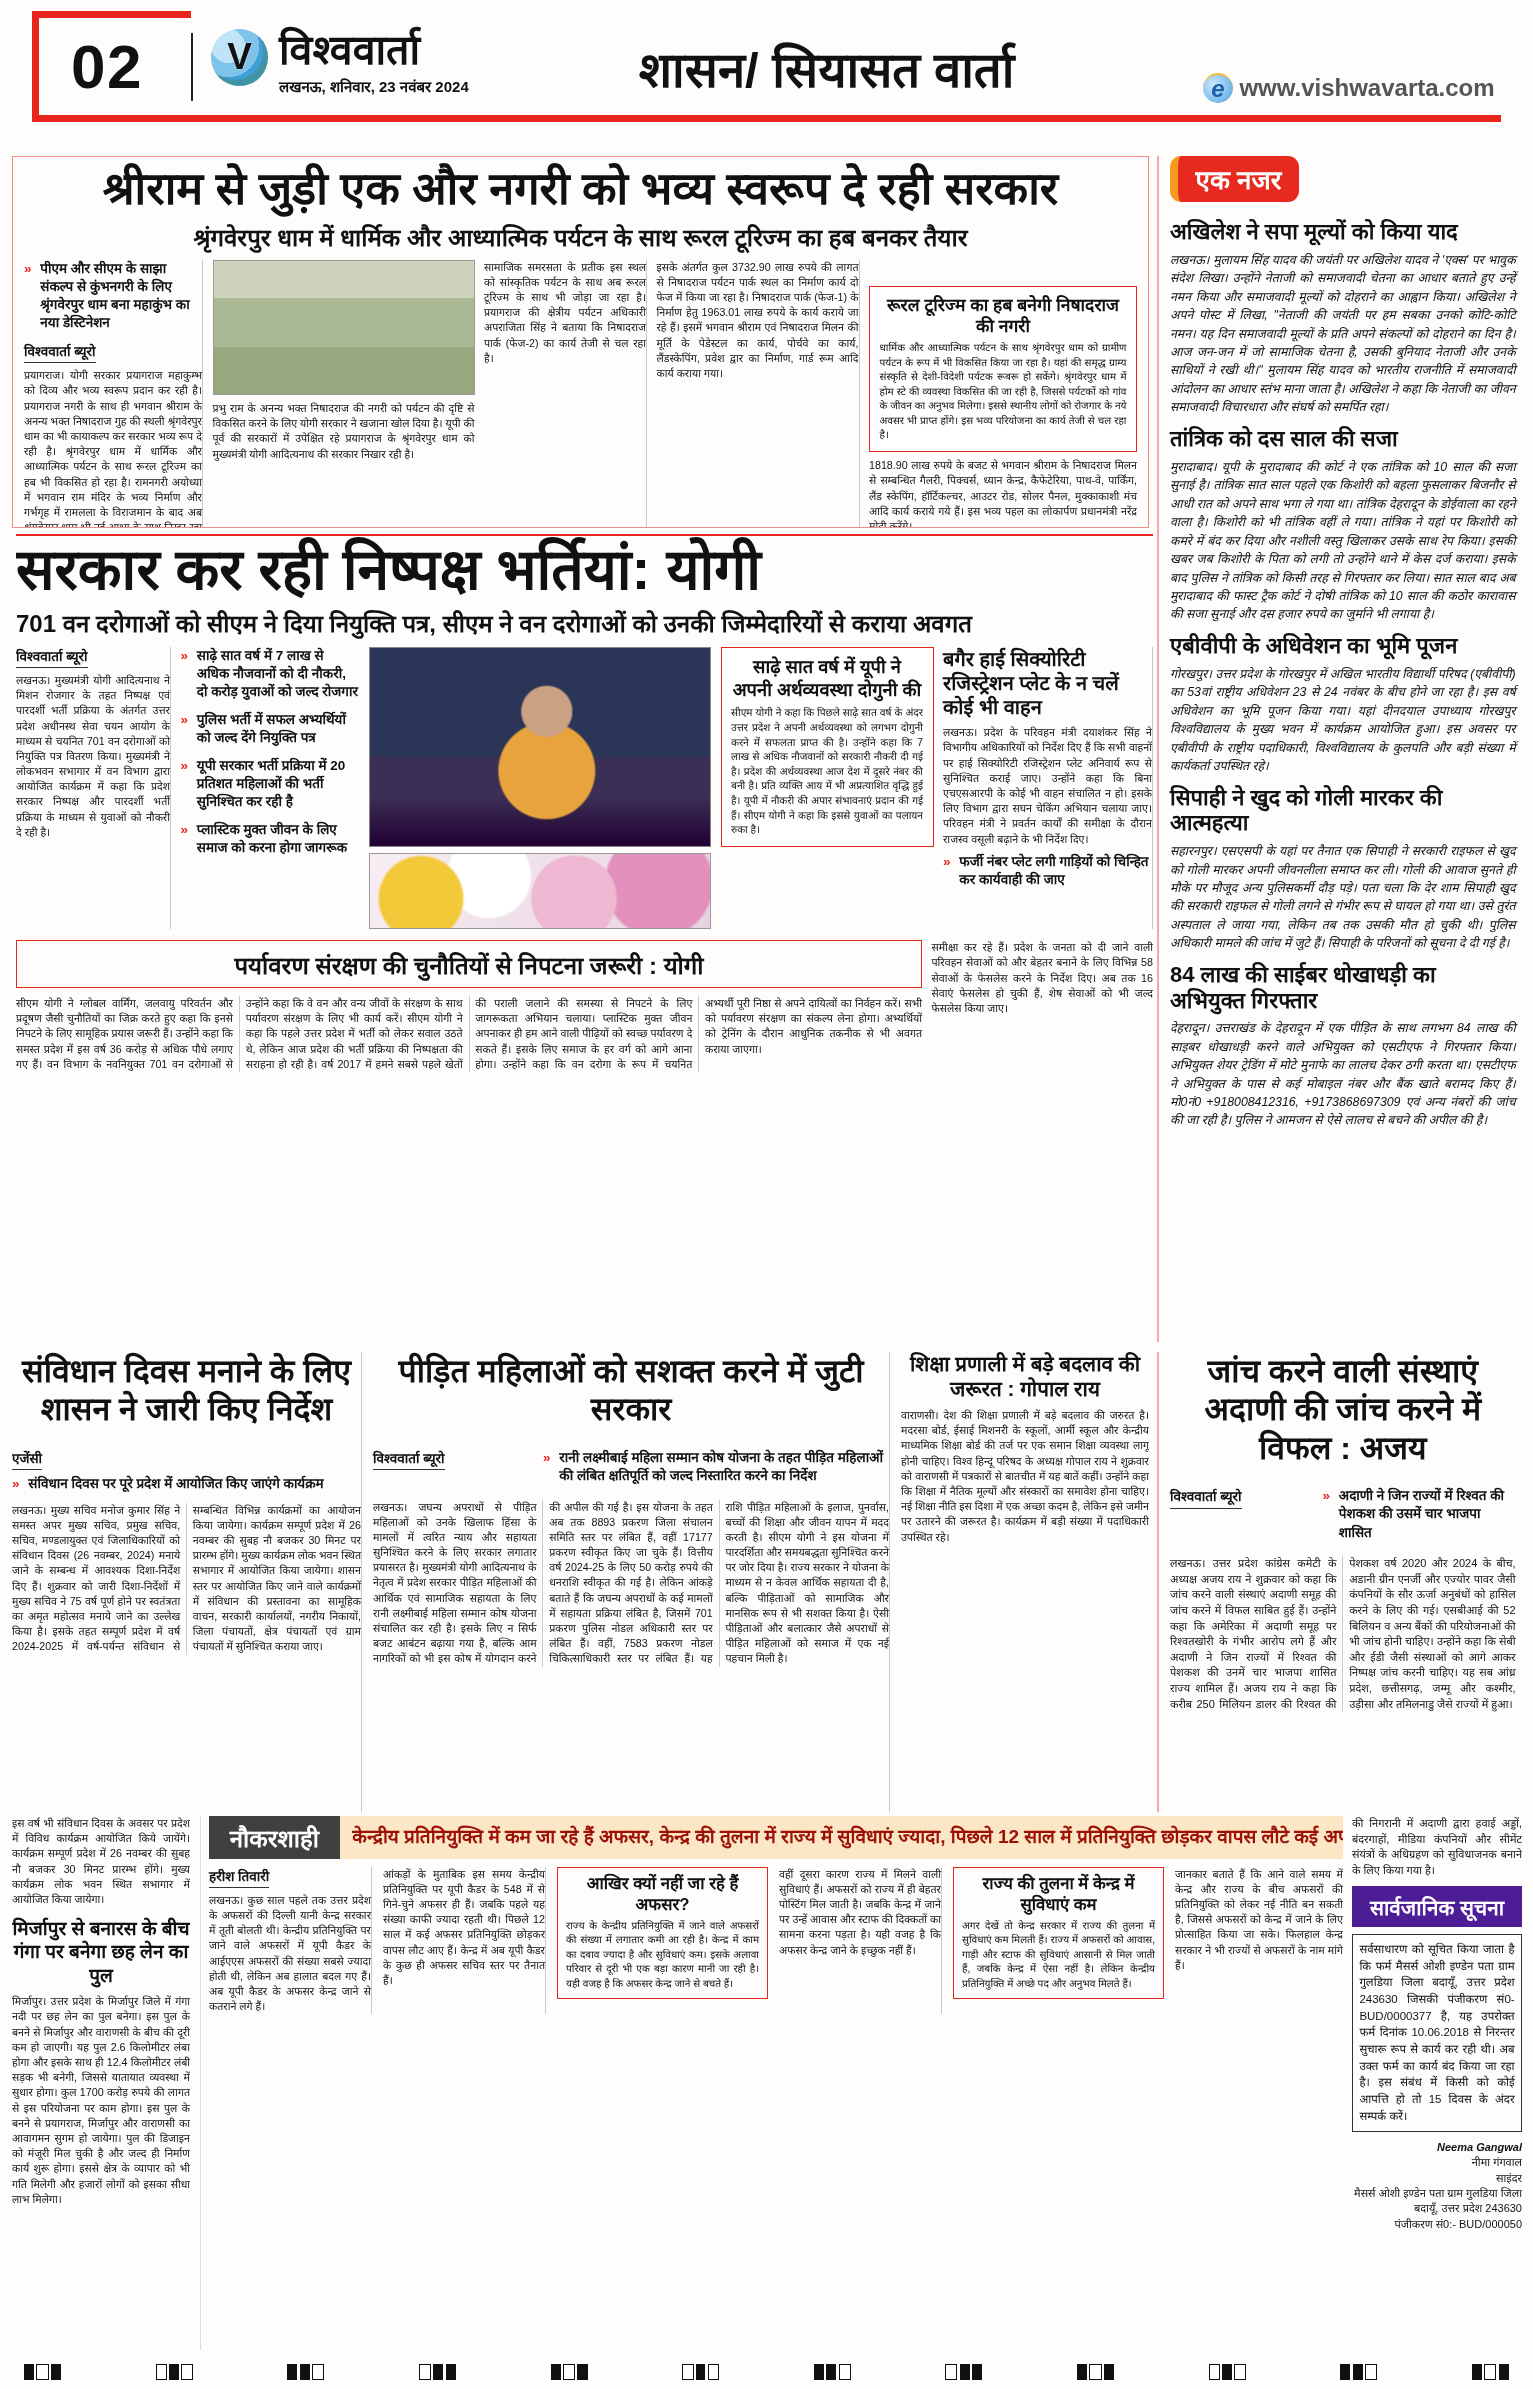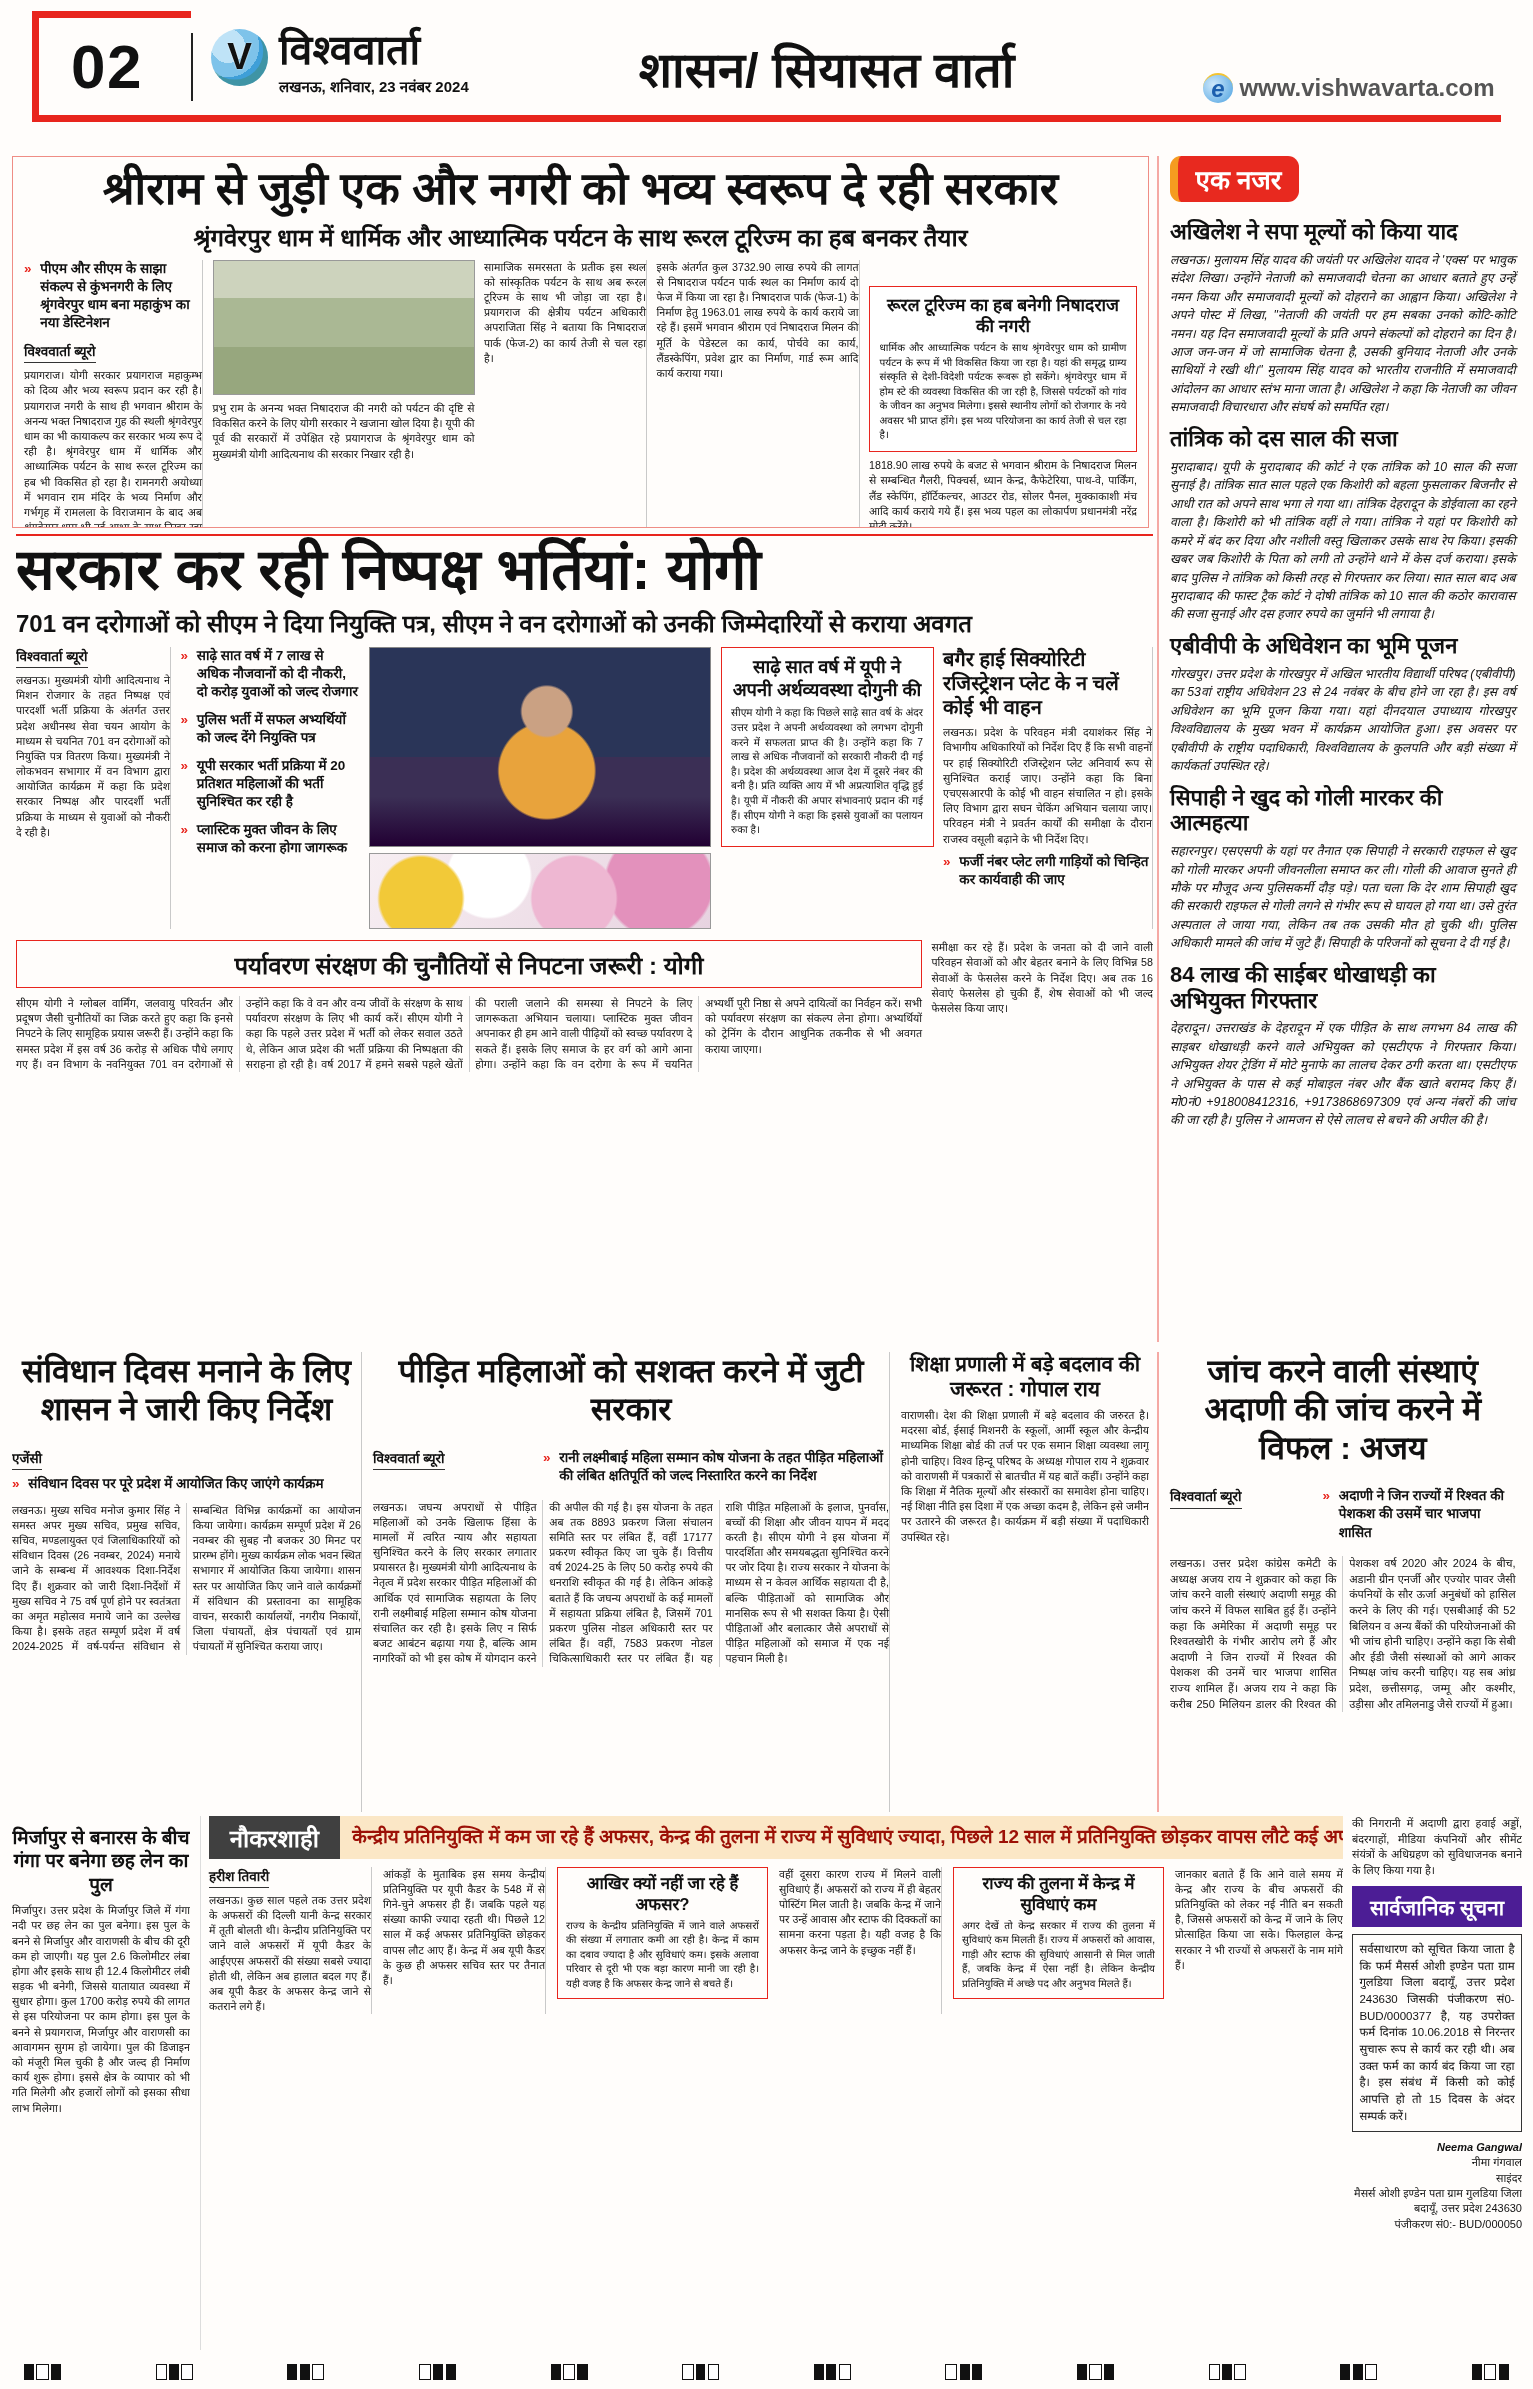--- a/index.html
+++ b/index.html
@@ -294,20 +294,21 @@
     <div class="sign">
       <div class="en">Neema Gangwal</div>
       <div>नीमा गंगवाल</div>
       <div>साइंदर</div>
       <div>मैसर्स ओशी इण्डेन पता ग्राम गुलडिया जिला बदायूँ, उत्तर प्रदेश 243630</div>
       <div>पंजीकरण सं0:- BUD/000050</div>
     </div>
   </div>
 
   <div id="bottomleft">
+    <p class="body-txt">इस वर्ष भी संविधान दिवस के अवसर पर प्रदेश में विविध कार्यक्रम आयोजित किये जायेंगे। कार्यक्रम सम्पूर्ण प्रदेश में 26 नवम्बर की सुबह नौ बजकर 30 मिनट प्रारम्भ होंगे। मुख्य कार्यक्रम लोक भवन स्थित सभागार में आयोजित किया जायेगा।</p>
     <div class="mirza-hl">मिर्जापुर से बनारस के बीच गंगा पर बनेगा छह लेन का पुल</div>
     <p class="body-txt">मिर्जापुर। उत्तर प्रदेश के मिर्जापुर जिले में गंगा नदी पर छह लेन का पुल बनेगा। इस पुल के बनने से मिर्जापुर और वाराणसी के बीच की दूरी कम हो जाएगी। यह पुल 2.6 किलोमीटर लंबा होगा और इसके साथ ही 12.4 किलोमीटर लंबी सड़क भी बनेगी, जिससे यातायात व्यवस्था में सुधार होगा। कुल 1700 करोड़ रुपये की लागत से इस परियोजना पर काम होगा। इस पुल के बनने से प्रयागराज, मिर्जापुर और वाराणसी का आवागमन सुगम हो जायेगा। पुल की डिजाइन को मंजूरी मिल चुकी है और जल्द ही निर्माण कार्य शुरू होगा। इससे क्षेत्र के व्यापार को भी गति मिलेगी और हजारों लोगों को इसका सीधा लाभ मिलेगा।</p>
   </div>
 
   <div id="bureau">
     <div class="kicker-row">
       <div class="kicker">नौकरशाही</div>
       <div class="strap">केन्द्रीय प्रतिनियुक्ति में कम जा रहे हैं अफसर, केन्द्र की तुलना में राज्य में सुविधाएं ज्यादा, पिछले 12 साल में प्रतिनियुक्ति छोड़कर वापस लौटे कई अफसर</div>
     </div>
     <div class="bureau-cols">

